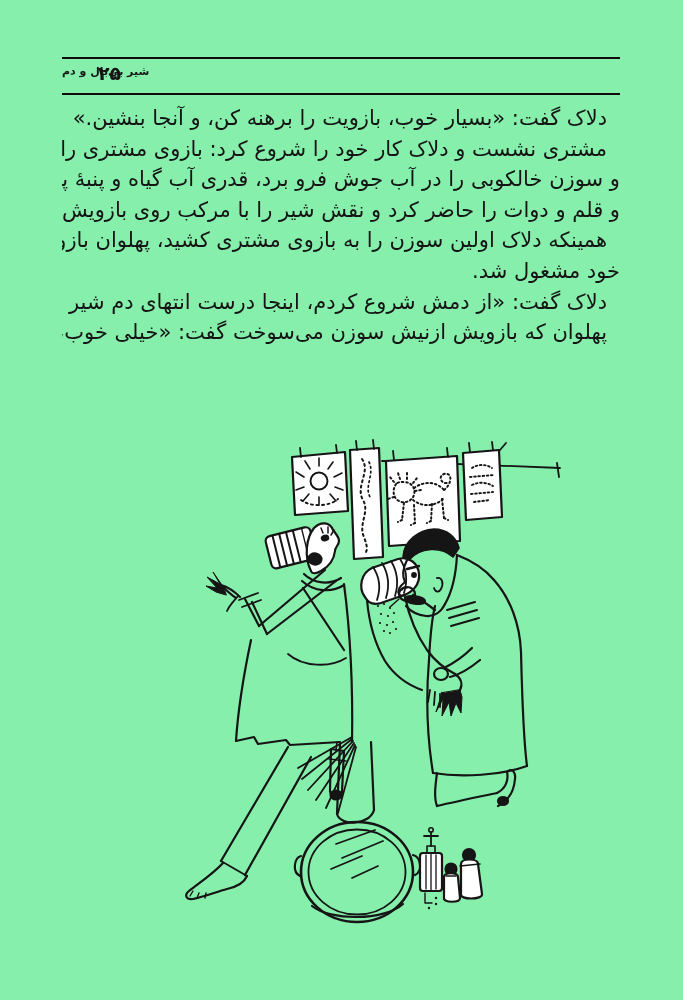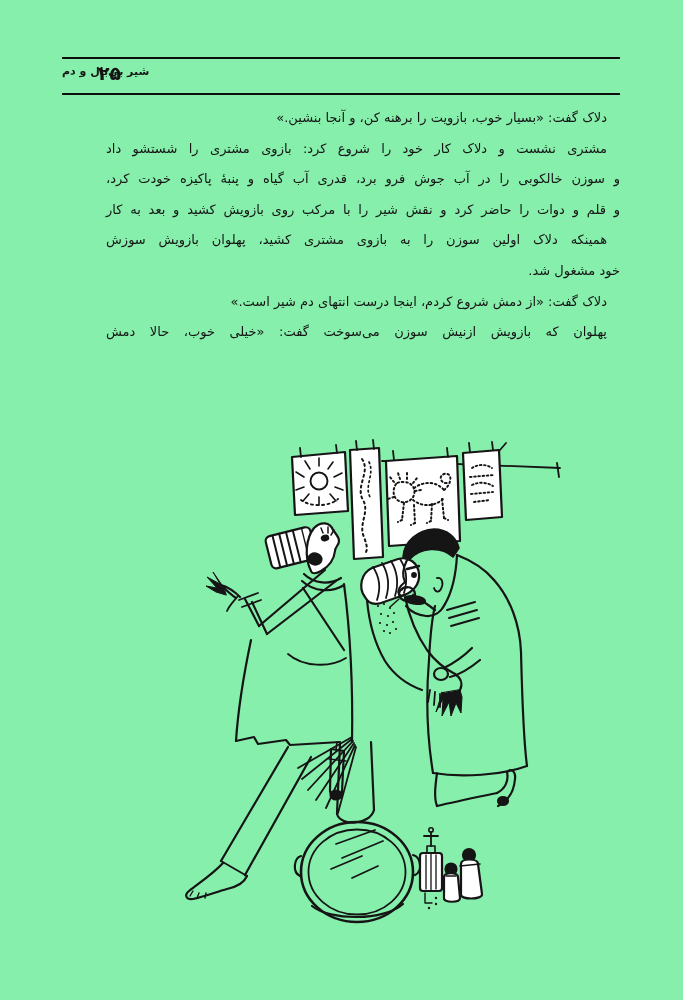--- a/index.html
+++ b/index.html
@@ -19,21 +19,21 @@
   }
   .hdr .btitle{
     position:absolute;left:0;right:0;top:6px;text-align:left;
     font-size:11px;font-weight:bold;direction:rtl;
   }
   
   .textblock{
     position:absolute;left:62px;top:103px;width:558px;overflow:hidden;
   }
   .tl{
-    height:30.6px;line-height:30.6px;font-size:13px;
+    height:30.6px;line-height:30.6px;font-size:21px;
     direction:rtl;text-align:right;white-space:nowrap;color:#141414;
   }
   .jst{text-align:justify;text-align-last:justify;margin-left:44px;}
   .ind{padding-right:13px;}
   
   .illus{position:absolute;left:0;top:0;width:683px;height:1000px;}
   svg{display:block;}
 </style>
 </head>
 <body>

